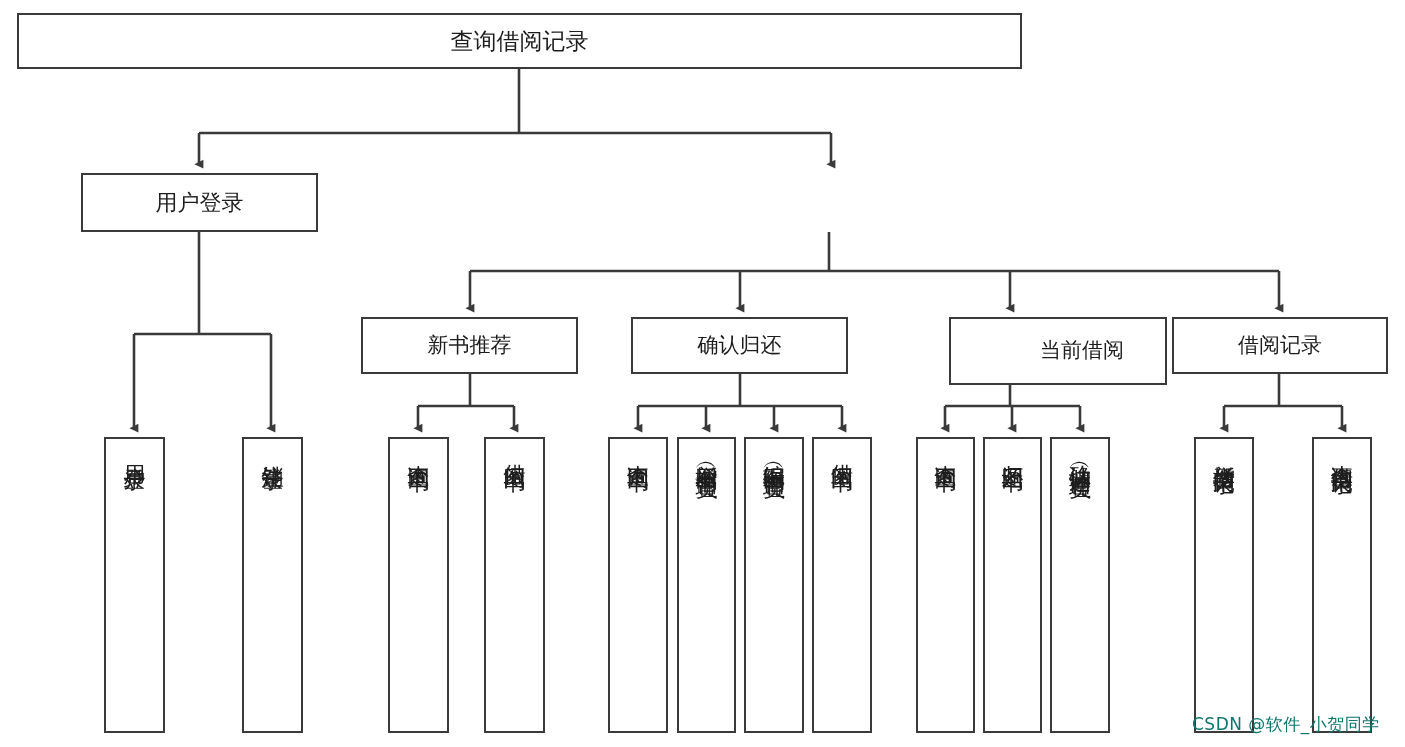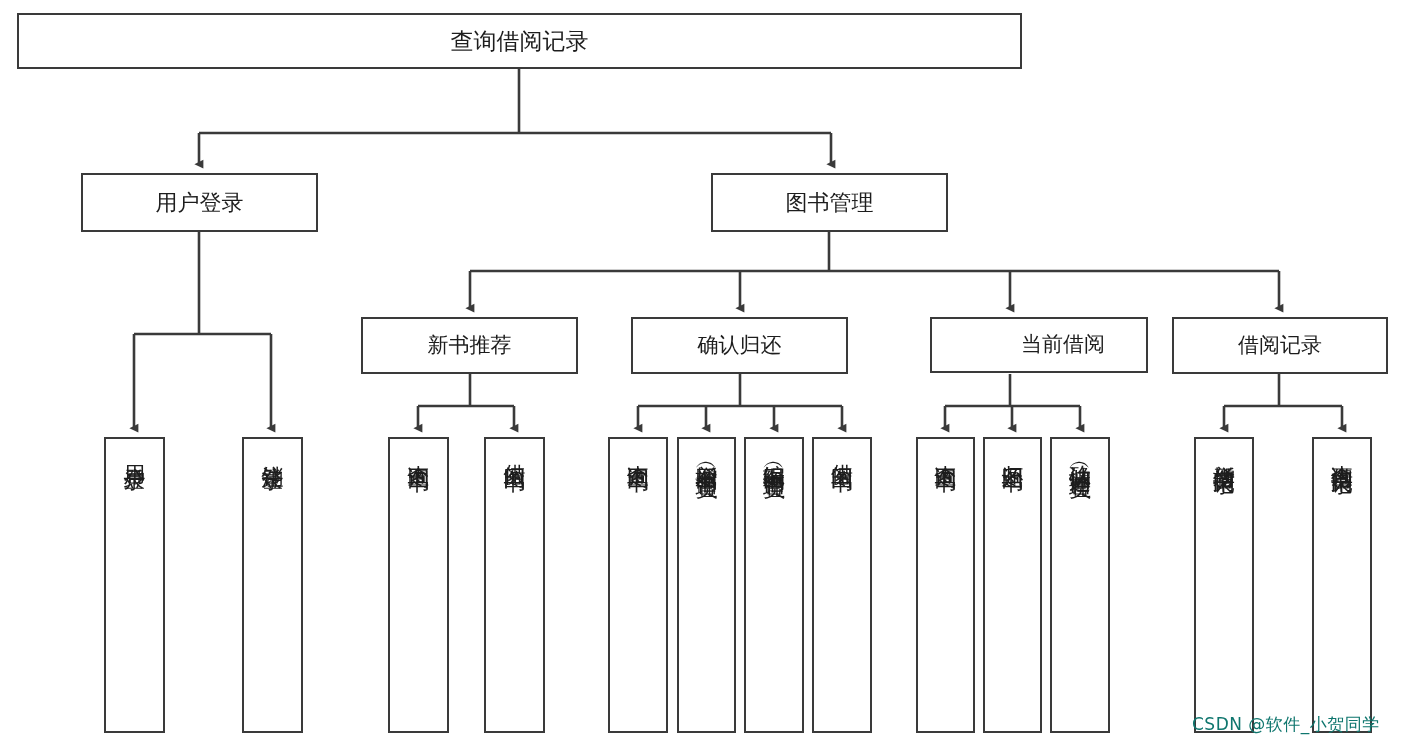--- a/index.html
+++ b/index.html
@@ -123,31 +123,28 @@
     </g>
   </svg>
 
   <div class="node node-root" style="left:17px; top:13px; width:1005px; height:56px;">
     <span class="label">查询借阅记录</span>
   </div>
 
   <div class="node node-l2" style="left:81px; top:173px; width:237px; height:59px;">
     <span class="label">用户登录</span>
   </div>
-  <div class="node node-l2" style="left:711px; top:173px; width:237px; height:59px;">
-    <span class="label">图书管理</span>
-  </div>
 
   <div class="node node-l3" style="left:361px; top:317px; width:217px; height:57px;">
     <span class="label">新书推荐</span>
   </div>
   <div class="node node-l3" style="left:631px; top:317px; width:217px; height:57px;">
     <span class="label">确认归还</span>
   </div>
-  <div class="node node-l3" style="left:930px; top:317px; width:218px; height:56px;padding-left:48px;">
+  <div class="node node-l3" style="left:949px; top:317px; width:218px; height:68px;padding-left:48px;">
     <span class="label">当前借阅</span>
   </div>
   <div class="node node-l3" style="left:1172px; top:317px; width:216px; height:57px;">
     <span class="label">借阅记录</span>
   </div>
 
   <div class="node node-leaf" style="left:104px; top:437px; width:61px; height:296px;">
     <span class="label">用户登录</span>
   </div>
   <div class="node node-leaf" style="left:242px; top:437px; width:61px; height:296px;">

